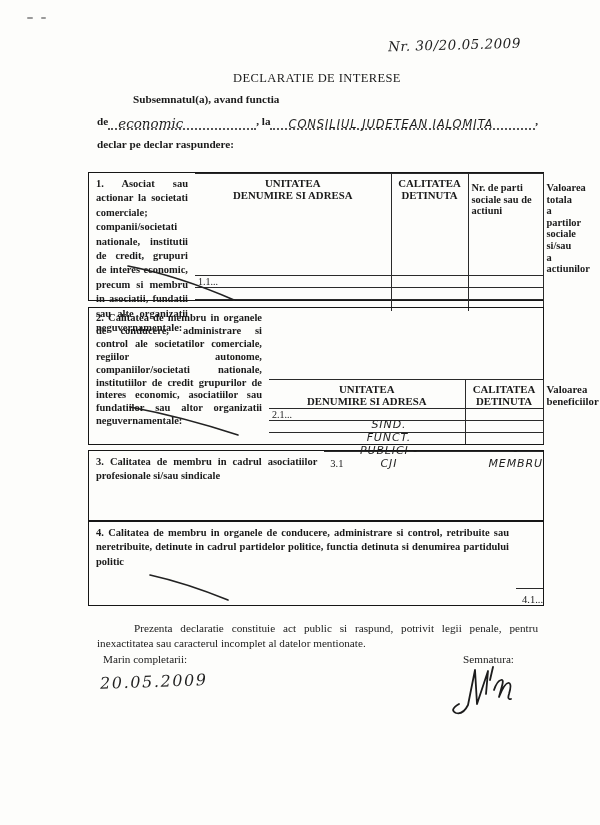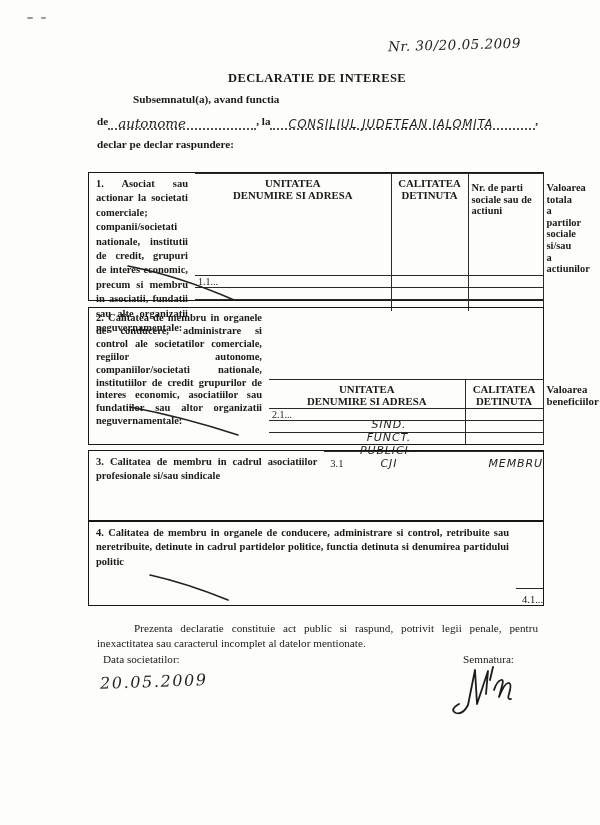--- a/index.html
+++ b/index.html
@@ -12,21 +12,21 @@
   .speck { position:absolute; background:#9a9a9a; border-radius:1px; }
 
   .ref {
     position:absolute; top:36px; left:388px; width:170px;
     font-family:"DejaVu Serif", serif; font-style:italic;
     font-size:13.5px; letter-spacing:0.5px; transform:rotate(-1.5deg);
     color:#222; white-space:nowrap;
   }
   .title {
     position:absolute; top:71px; left:88px; width:458px;
-    text-align:center; font-weight:bold; font-size:12.5px; letter-spacing:0.4px;
+    text-align:center; font-weight:normal; font-size:12.5px; letter-spacing:0.4px;
   }
   .intro { position:absolute; top:93px; left:97px; width:441px; font-weight:bold; font-size:11.2px; }
   .iline { display:flex; align-items:baseline; height:21.5px; white-space:pre; }
   .indent { width:36px; }
   .leader { border-bottom:2px dotted #555; height:13px; position:relative; }
   .leader.grow { flex:1; }
   .hw-over { position:absolute; bottom:-3px; white-space:nowrap; }
   .hw-cursive {
     font-family:"DejaVu Serif", serif; font-style:italic; font-weight:normal;
     color:#1f1f1f;
@@ -95,21 +95,21 @@
 
   <div class="intro">
     <div class="iline">
       <span class="indent"></span>
       <span>Subsemnatul(a)</span>
       <span>, avand functia</span>
     </div>
     <div class="iline">
       <span>de</span>
       <span class="leader" style="width:148px;">
-        <span class="hw-over hw-cursive" style="left:10px; font-size:13.5px;">autonome</span>
+        <span class="hw-over hw-cursive" style="left:10px; font-size:13.5px;">economic</span>
       </span>
       <span>, la</span>
       <span class="leader grow">
         <span class="hw-over hw-caps" style="left:18px; font-size:11.5px;">CONSILIUL JUDETEAN IALOMITA</span>
       </span>
       <span>,</span>
     </div>
     <div class="declar-line">declar pe declar raspundere:</div>
   </div>
 
@@ -218,21 +218,21 @@
       <span class="rlabel">4.1...</span>
     </div>
     <div class="s3row" style="height:8px;"></div>
     <div class="s3row" style="height:6px;"></div>
     <svg class="stroke-svg" style="left:52px; top:46px;" width="95" height="36" viewBox="0 0 95 36">
       <path d="M9,7 Q45,15 87,32" fill="none" stroke="#222" stroke-width="1.7" stroke-linecap="round"></path>
     </svg>
   </div>
 
   <div class="disclaimer">Prezenta declaratie constituie act public si raspund, potrivit legii penale, pentru inexactitatea sau caracterul incomplet al datelor mentionate.</div>
-  <div class="date-label">Data societatilor:</div>
+  <div class="date-label">Marin completarii:</div>
   <div class="sig-label">Semnatura:</div>
   <div class="date-hw hw-cursive">20.05.2009</div>
 
   <svg class="signature-svg" width="78" height="58" viewBox="0 0 78 58">
     <g fill="none" stroke="#1c1c1c" stroke-width="1.8" stroke-linecap="round" stroke-linejoin="round">
       <path d="M14,46 q-10,6 -3,9 q7,2 12,-8 L30,12 L32,46 L43,13 L41,36"></path>
       <path d="M48,9 l-3,13"></path>
       <path d="M49,32 q3,-9 7,-10 q3,-1 1,6 l-3,11 q6,-15 10,-14 q3,1 0,11 q-2,6 2,5"></path>
     </g>
   </svg>

